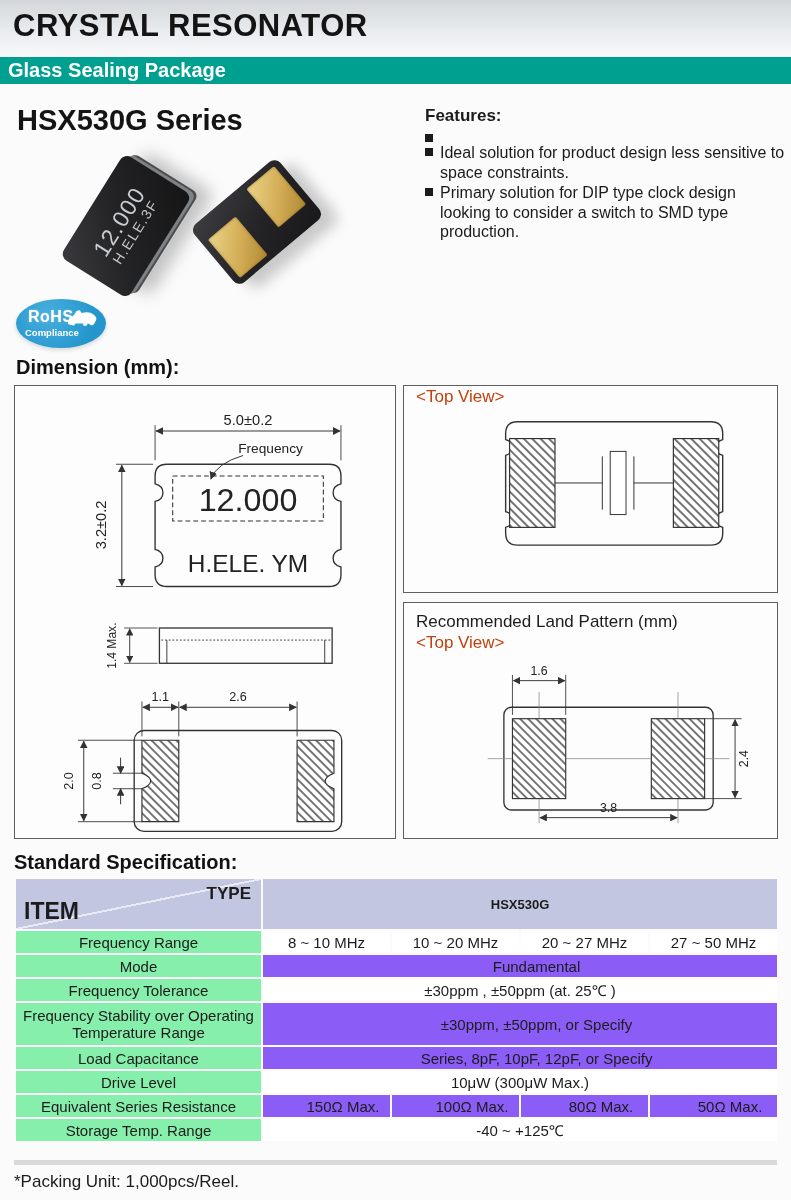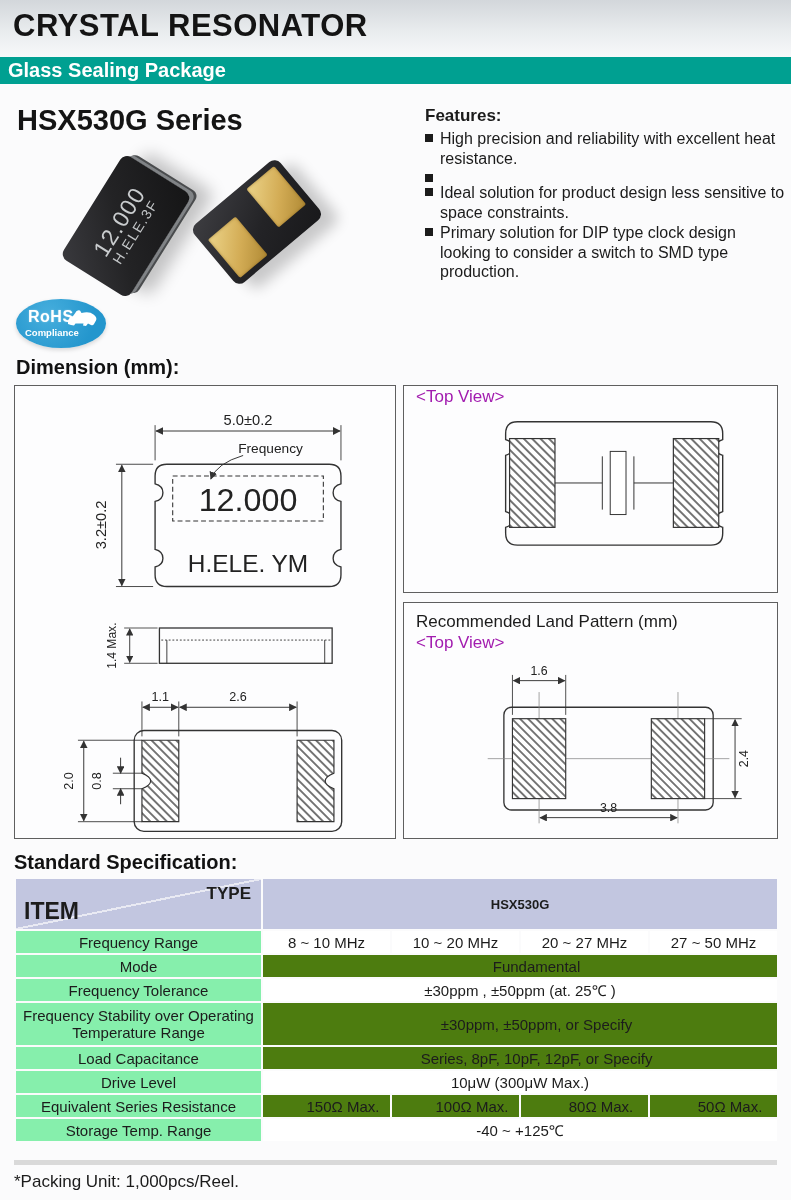--- a/index.html
+++ b/index.html
@@ -52,35 +52,35 @@
   .sec-h{position:absolute;font-size:20px;font-weight:bold;color:#121212;}
   .dim-h{left:16px;top:356px;}
   .spec-h{left:14px;top:851px;}
 
   
   .panel{position:absolute;background:#fdfdfe;border:1px solid #5f5f5f;}
   .panel-dim{left:14px;top:385px;width:380px;height:452px;}
   .panel-int{left:403px;top:385px;width:373px;height:206px;}
   .panel-land{left:403px;top:602px;width:373px;height:235px;}
   .panel .ptitle{font-size:17px;color:#1c1c1c;margin:8px 0 0 12px;line-height:1.25;}
-  .panel .psub{font-size:17px;color:#a21caf;margin:0 0 0 12px;line-height:1.25;}
+  .panel .psub{font-size:17px;color:#c2410c;margin:0 0 0 12px;line-height:1.25;}
   svg text{font-family:"Liberation Sans",sans-serif;fill:#222;}
   .outline{fill:none;stroke:#333;stroke-width:1.4;}
   .thin{fill:none;stroke:#333;stroke-width:1;}
   .ext{stroke:#333;stroke-width:.9;}
   .dimln{stroke:#333;stroke-width:1;}
   .cl{stroke:#888;stroke-width:.8;}
 
   
   .spec-table{position:absolute;left:14px;top:877px;width:763px;border-collapse:separate;
     border-spacing:2px;table-layout:fixed;font-size:15px;color:#1c1c1c;}
   .spec-table td{text-align:center;vertical-align:middle;padding:1px 3px;}
   td.lbl{background:#86efac;height:20px;}
   td.valw{background:#ffffff;}
-  td.valg{background:#4d7c0f;padding-left:36px;}
+  td.valg{background:#8b5cf6;padding-left:36px;}
   td.corner{background:#c2c6e0;height:48px;position:relative;
     background-image:linear-gradient(to bottom right,rgba(0,0,0,0) calc(50% - 1px),
       #e9eaf3 calc(50% - 1px),#e9eaf3 calc(50% + 1px),rgba(0,0,0,0) calc(50% + 1px));}
   td.corner .t{position:absolute;right:10px;top:5px;font-size:17px;font-weight:bold;}
   td.corner .i{position:absolute;left:8px;bottom:4px;font-size:23px;font-weight:bold;text-align:center;}
   td.thead{background:#c2c6e0;font-size:13px;font-weight:bold;}
   tr.tall td{height:40px;}
   .table-foot{position:absolute;left:14px;top:1160px;width:763px;height:5px;background:#d9d9d9;}
 
   .packing{position:absolute;left:14px;top:1172px;font-size:17px;color:#1b1b1b;}
@@ -123,24 +123,20 @@
     <div class="r1">RoHS</div>
     <div class="r2">Compliance</div>
     <svg width="34" height="22" viewBox="0 0 34 22">
       <path d="M4 17 q-1-6 5-8 l3-4 q1.5-2.5 4-1.5 l1.5 2.5 q8-2 12 1.5 q4 3 2.5 6 l-2 3.5 q-1 1.8-3 1 l-3-1.5 -2 2.5 -3-.5 .5-2 -8 0 -1.5 2 -3-.5 z" fill="#fff"></path>
       <circle cx="13.5" cy="5.5" r="1.6" fill="#fff"></circle>
     </svg>
   </div>
 
   <div class="features">
     <div class="fh">Features:</div>
-    <div class="fitem">
-      <span class="sq"></span>
-      <span>High precision and reliability with excellent heat resistance.</span>
-    </div>
     <div class="fitem">
       <span class="sq"></span>
     </div>
     <div class="fitem">
       <span class="sq"></span>
       <span>Ideal solution for product design less sensitive to space constraints.</span>
     </div>
     <div class="fitem">
       <span class="sq"></span>
       <span>Primary solution for DIP type clock design looking to consider a switch to SMD type production.</span>

